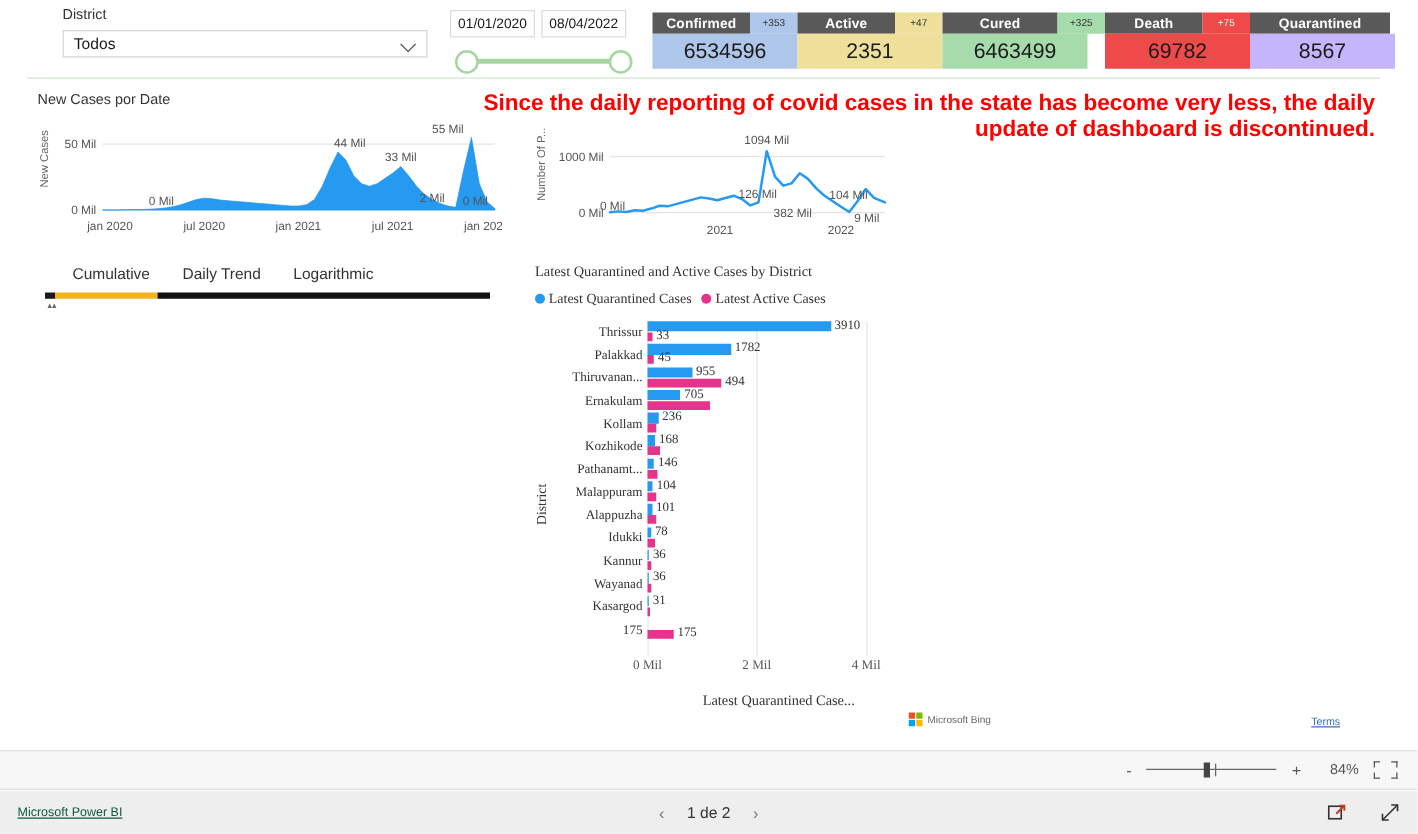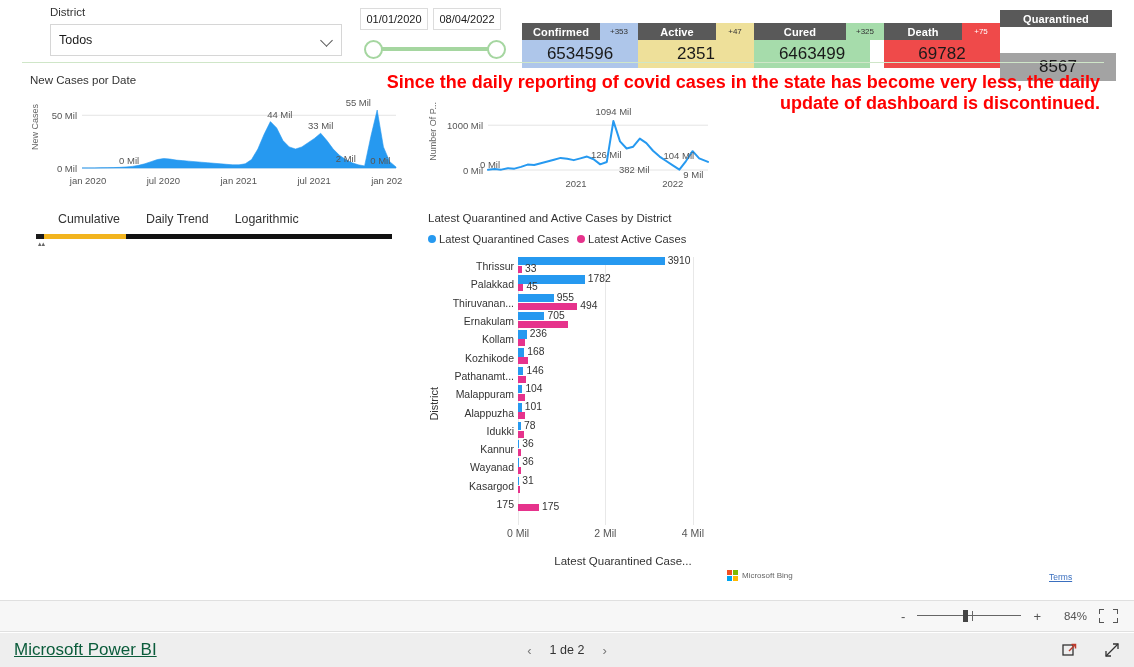--- a/index.html
+++ b/index.html
@@ -13,21 +13,21 @@
     position: relative;
     width: 1134px;
     height: 600px;
     background: #ffffff;
   }
 
   
   .slicer { position: absolute; left: 50px; top: 6px; width: 292px; }
   .slicer-label { font-size: 11.5px; color: #333; margin-bottom: 6px; }
   .slicer-box {
-    height: 32px; border: 1px solid #d6d6d6; background: #fff;
+    height: 22px; border: 1px solid #d6d6d6; background: #fff;
     display: flex; align-items: center; padding: 0 8px;
     font-size: 12.5px; color: #1a1a1a;
   }
   .slicer-box .val { flex: 1; }
   .chev { width: 12px; height: 12px; position: relative; }
   .chev::after {
     content: ""; position: absolute; left: 1px; top: 2px;
     width: 8px; height: 8px;
     border-right: 1.3px solid #555; border-bottom: 1.3px solid #555;
     transform: rotate(45deg);
@@ -77,21 +77,21 @@
   .kpi.active .kpi-delta, .kpi.active .kpi-value { background: #eee09a; }
   .kpi.active .kpi-value { width: 116px; }
   .kpi.cured .kpi-title { width: 92px; }
   .kpi.cured .kpi-delta, .kpi.cured .kpi-value { background: #a6dcab; }
   .kpi.cured .kpi-value { width: 116px; }
   .kpi.death .kpi-title { width: 78px; }
   .kpi.death .kpi-delta, .kpi.death .kpi-value { background: #ef4a4a; }
   .kpi.death .kpi-delta { color: #fff; }
   .kpi.death .kpi-value { width: 116px; }
   .kpi.quar .kpi-title { width: 112px; }
-  .kpi.quar .kpi-value { background: #a3a3a3; width: 116px; margin-top: 26px; }
+  .kpi.quar .kpi-value { background: #c4b5fd; width: 116px; }
 
   
   .header-rule {
     position: absolute; left: 22px; top: 62px; width: 1082px;
     height: 1px; background: #cfe6c8;
   }
 
   
   .warning {
     position: absolute; left: 330px; top: 72px; width: 770px;
@@ -115,21 +115,21 @@
   .tab-rail { display: flex; margin-top: 8px; height: 5px; }
   .tab-rail .seg-dark { width: 8px; background: #1a1a1a; }
   .tab-rail .seg-gold { width: 82px; background: #f2b41e; }
   .tab-rail .seg-rest { flex: 1; background: #111; }
   .tab-caret { font-size: 7px; color: #666; margin-top: 1px; padding-left: 2px; }
 
   
   .visual-pop { position: absolute; left: 428px; top: 96px; width: 290px; height: 96px; }
 
   
-  .visual-bars { position: absolute; left: 428px; top: 212px; width: 300px; height: 380px; }
+  .visual-bars { position: absolute; left: 428px; top: 212px; width: 300px; height: 380px; font-family: Liberation Serif, serif; }
   .bars-title { font-size: 11.5px; color: #333; }
   .legend { display: flex; gap: 8px; margin-top: 9px; font-size: 11.2px; color: #333; }
   .legend-item { display: flex; align-items: center; gap: 3px; }
   .dot { width: 8px; height: 8px; border-radius: 50%; display: inline-block; }
 
   .bars-area { position: relative; margin-top: 12px; height: 290px; }
   .bars-ylabel {
     position: absolute; left: 0px; top: 130px;
     writing-mode: vertical-rl; transform: rotate(180deg);
     font-size: 11px; color: #333;
@@ -191,21 +191,21 @@
   .fit-btn .tr { right: 0; top: 0; border-right: 1.4px solid #555; border-top: 1.4px solid #555; }
   .fit-btn .bl { left: 0; bottom: 0; border-left: 1.4px solid #555; border-bottom: 1.4px solid #555; }
   .fit-btn .br { right: 0; bottom: 0; border-right: 1.4px solid #555; border-bottom: 1.4px solid #555; }
 
   
   .footer {
     position: absolute; left: 0; top: 633px; width: 1134px; height: 34px;
     background: #eeeeee; display: flex; align-items: center;
   }
   .pbi-link {
-    position: absolute; left: 14px; font-size: 17px; color: #0b5c3b;
+    position: absolute; left: 14px; font-size: 10px; color: #0b5c3b;
   }
   .pager {
     position: absolute; left: 0; right: 0; display: flex; justify-content: center;
     align-items: center; gap: 18px; font-size: 12.5px; color: #333;
   }
   .pg-arrow { font-size: 13px; color: #777; }
   .footer-icons { position: absolute; right: 14px; display: flex; gap: 26px; }
   .ficon { width: 16px; height: 16px; color: #333; }
 </style>
 </head>

